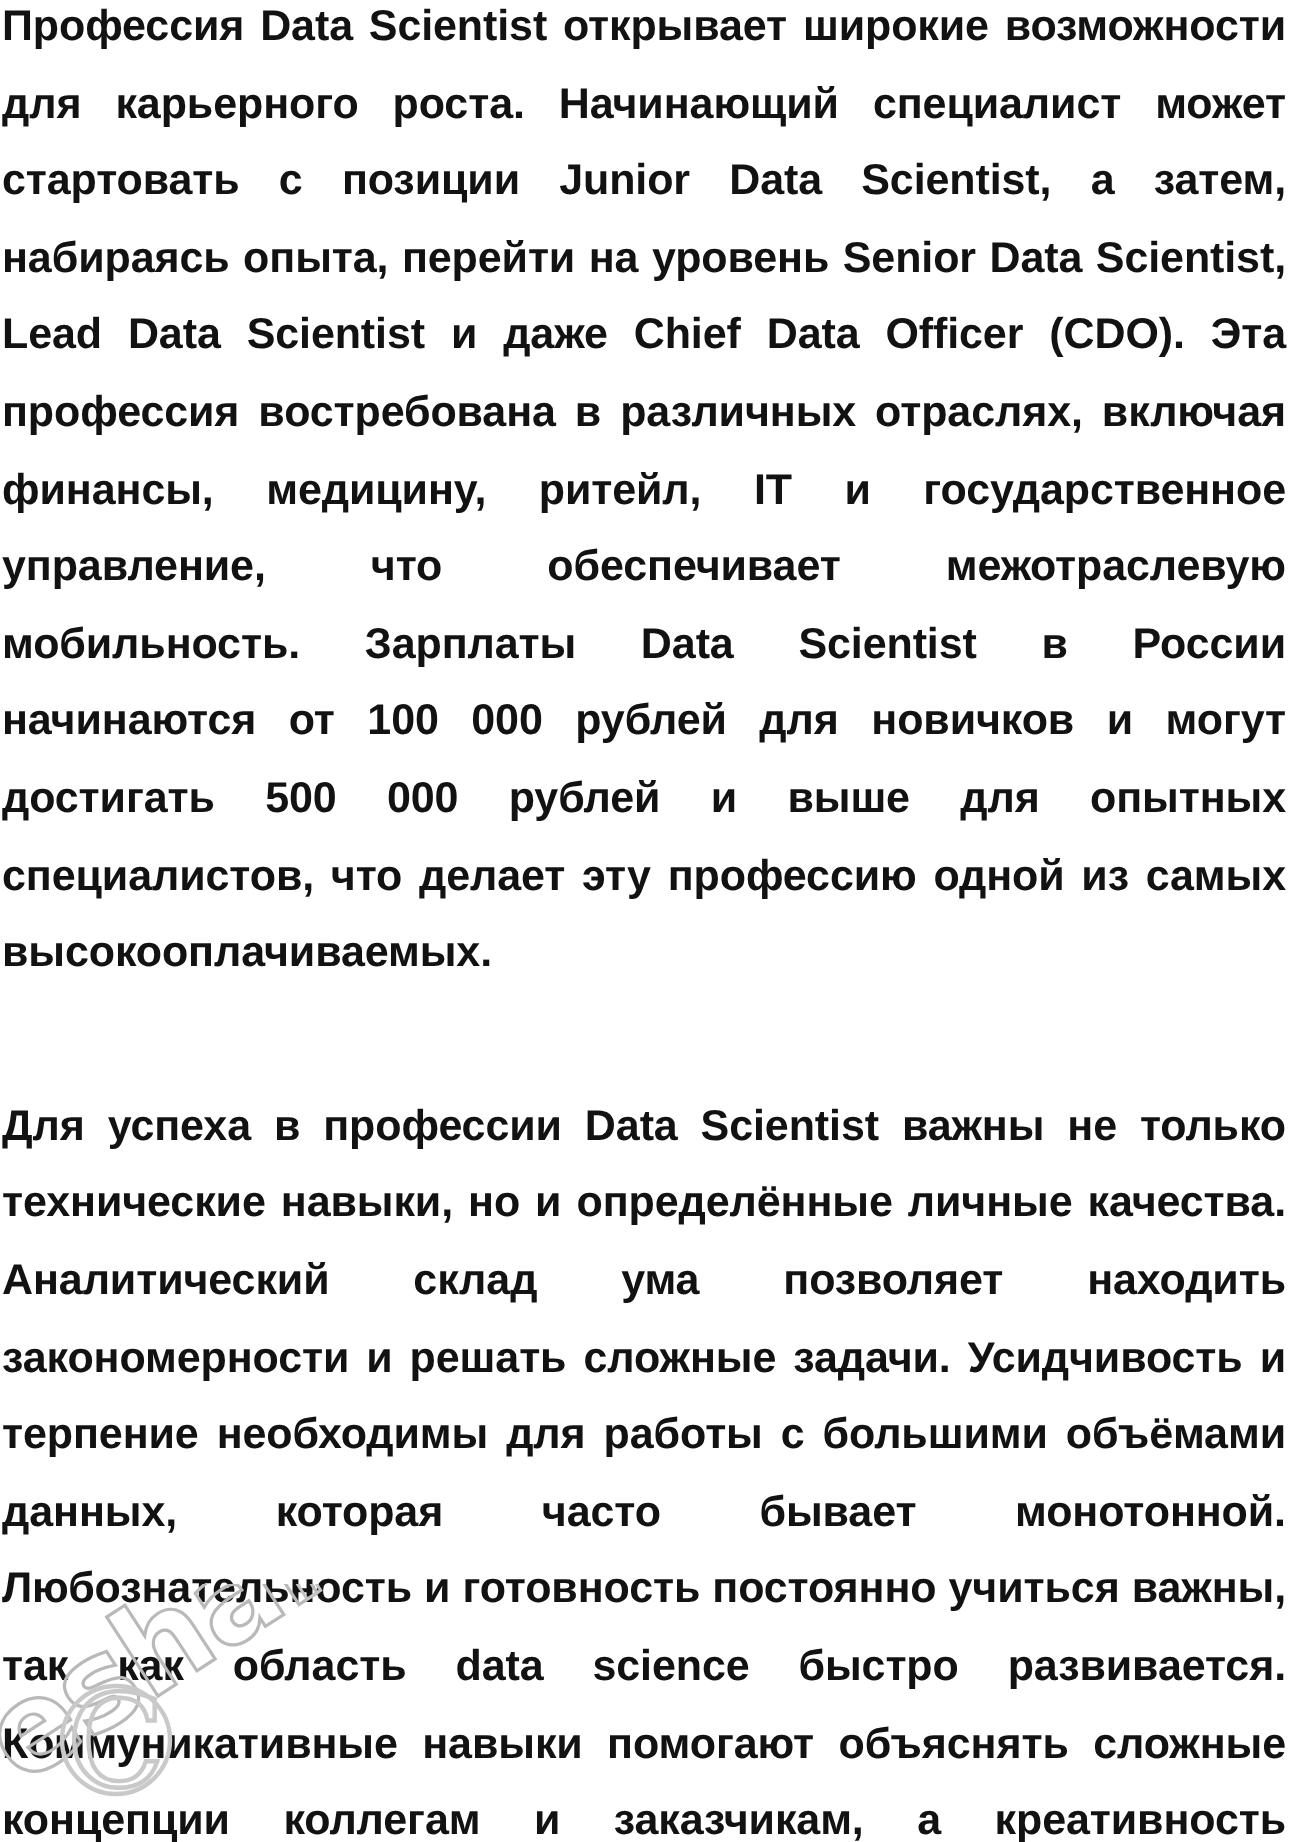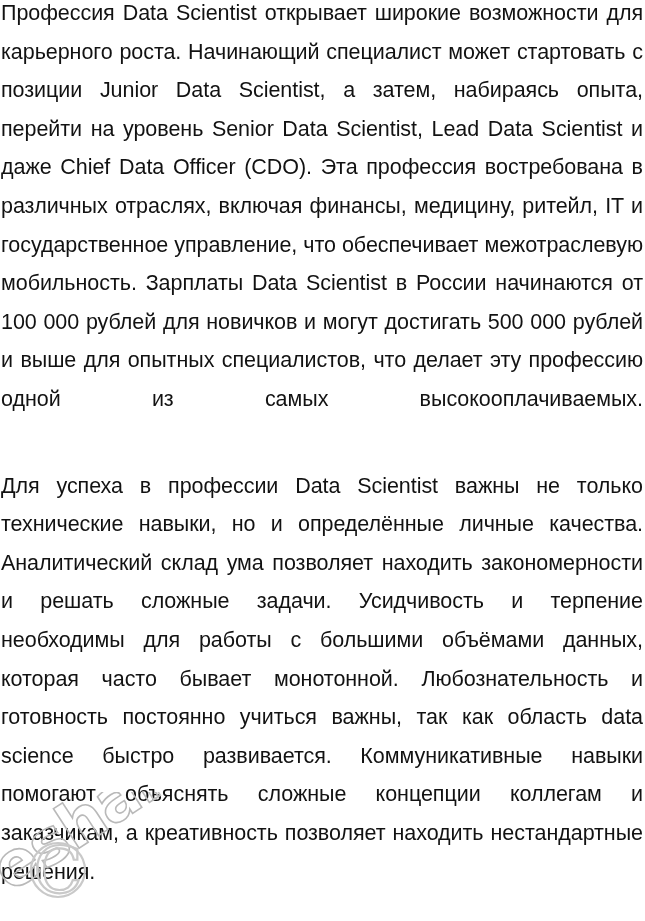--- a/index.html
+++ b/index.html
@@ -17,20 +17,21 @@
   }
 
   #page {
     position: absolute;
     left: 0;
     top: 0;
     width: 645px;
     height: 921px;
     box-sizing: border-box;
     padding: 0 2px 0 1px;
+    font-weight: bold;
   }
 
   .para {
     text-align: justify;
     text-justify: inter-word;
     font-size: 21.5px;
     line-height: 38.6px;
     letter-spacing: -0.05px;
     word-spacing: 0px;
     margin: 0;

